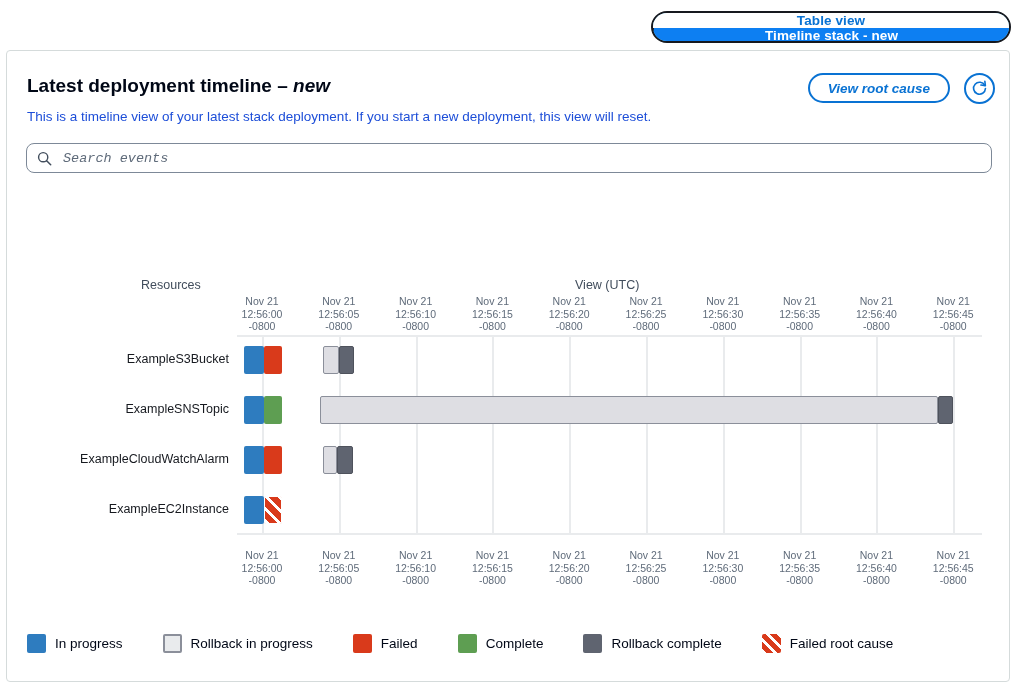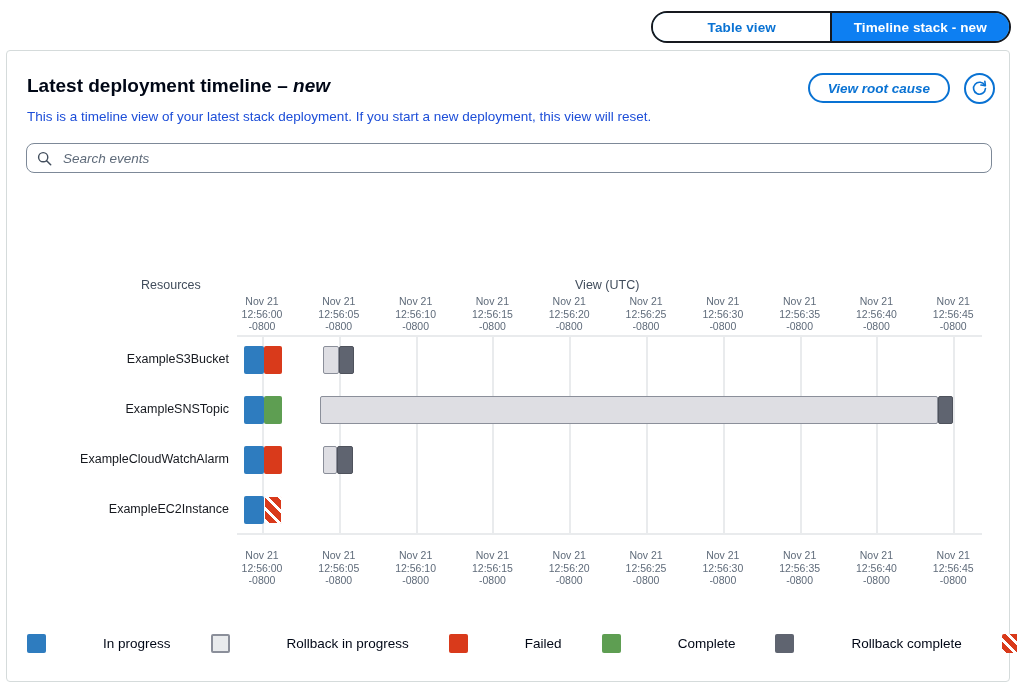--- a/index.html
+++ b/index.html
@@ -22,20 +22,21 @@
     top: 11px;
     left: 651px;
     width: 360px;
     height: 32px;
     display: flex;
     border: 2px solid #16191f;
     border-radius: 16px;
     overflow: hidden;
     box-sizing: border-box;
     background: #7dd3fc;
+    flex-direction: column;
   }
   .view-seg {
     flex: 1;
     display: flex;
     align-items: center;
     justify-content: center;
     font-size: 13.5px;
     font-weight: bold;
     letter-spacing: .1px;
     cursor: pointer;
@@ -131,21 +132,21 @@
     display: flex;
     align-items: center;
     padding: 0 10px;
     background: #ffffff;
   }
   .search-box .sicon { margin-right: 9px; display: flex; }
   .search-input {
     flex: 1;
     border: none;
     outline: none;
-    font-family: Liberation Sans, sans-serif;
+    font-family: Liberation Mono, monospace;
     font-size: 13.5px;
     font-style: italic;
     color: #5f6b7a;
     background: transparent;
   }
   .search-input::placeholder { color: #5f6b7a; font-style: italic; opacity: 1; }
 
   
   .chart {
     position: absolute;
@@ -245,21 +246,20 @@
     top: 580px;
     height: 24px;
     display: flex;
     align-items: center;
   }
   .legend-item {
     display: flex;
     align-items: center;
     margin-right: 40px;
     cursor: pointer;
-    gap: 48px;
   }
   .legend-swatch {
     width: 19px;
     height: 19px;
     border-radius: 2px;
     margin-right: 9px;
     box-sizing: border-box;
     flex: none;
   }
   .legend-label {

